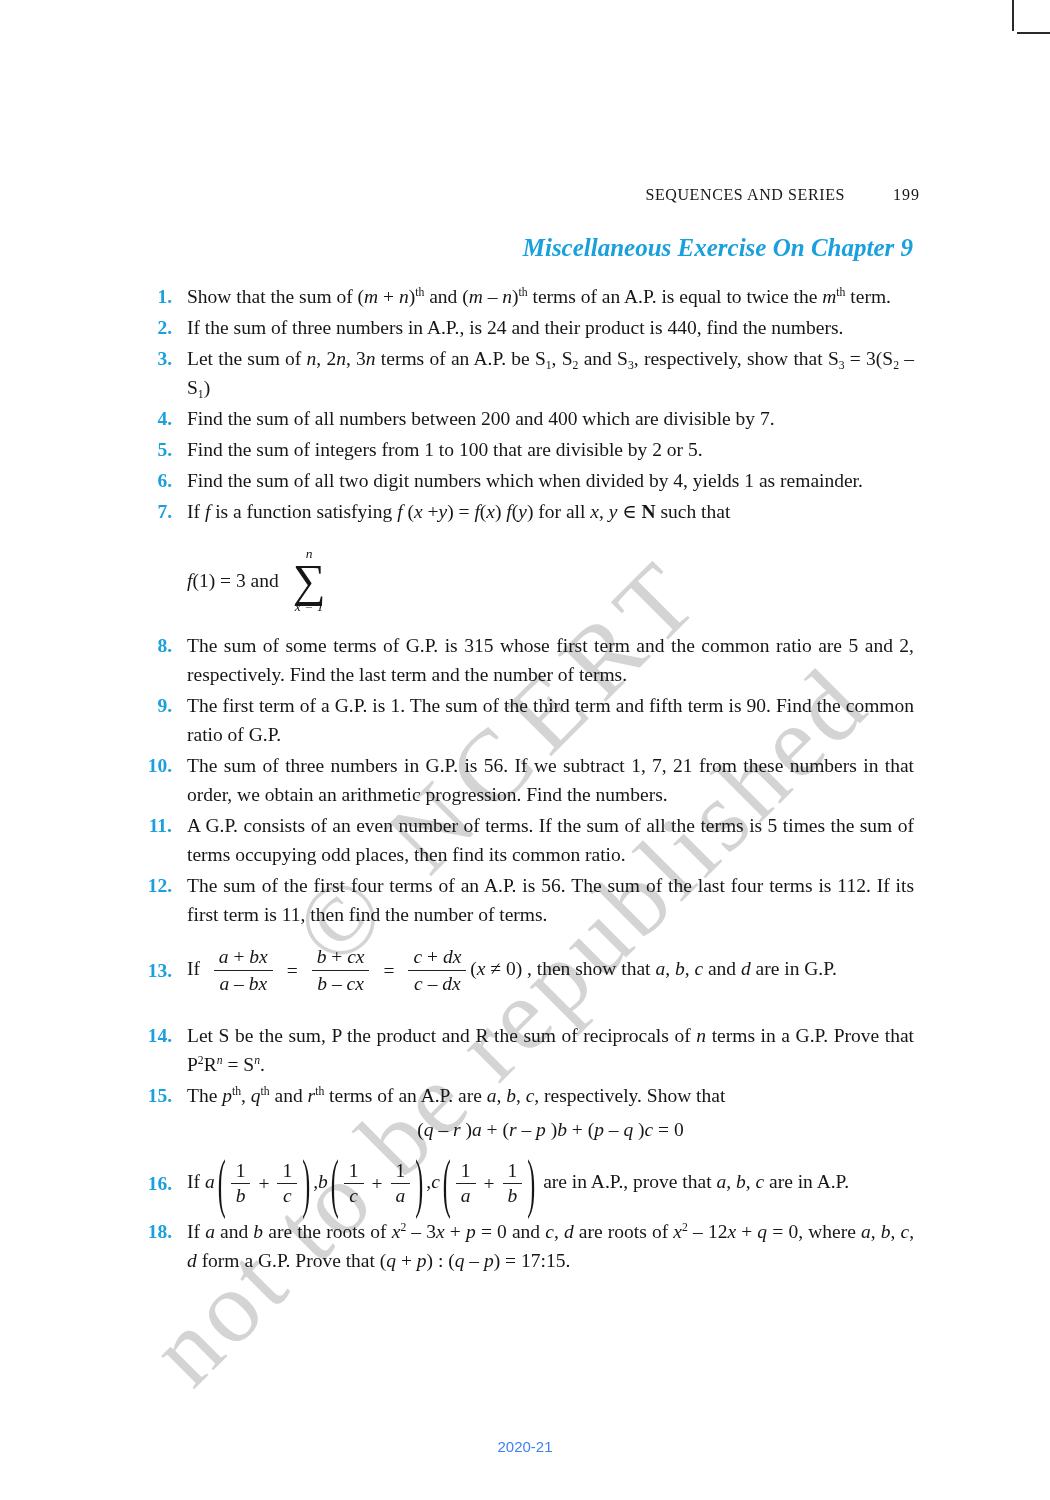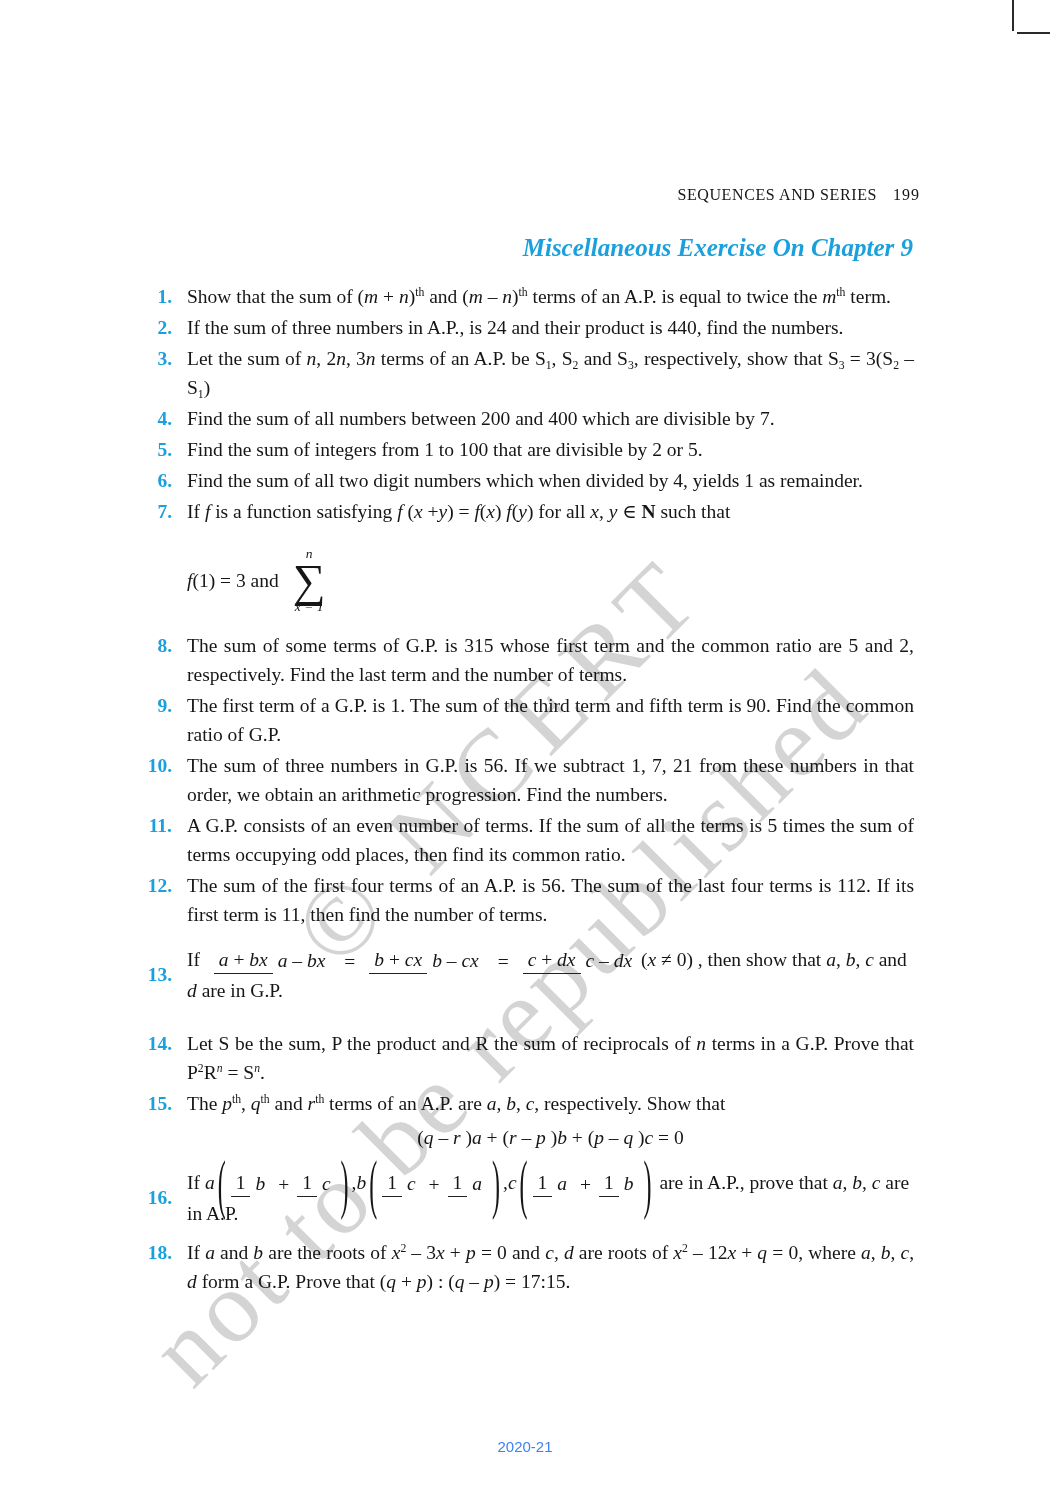--- a/index.html
+++ b/index.html
@@ -35,21 +35,21 @@
   }
   .wm1{left:312px;top:888px;font-size:102px;letter-spacing:14px;}
   .wm2{left:168px;top:1308px;font-size:102px;letter-spacing:5px;}
 
   
   .header{
     position:absolute;top:186px;left:0;right:130px;
     text-align:right;font-size:16px;letter-spacing:0.6px;
     z-index:1;
   }
-  .header .pageno{display:inline-block;margin-left:16px;letter-spacing:1px;}
+  .header .pageno{display:inline-block;margin-left:48px;letter-spacing:1px;}
 
   
   .title{
     position:absolute;top:234px;left:130px;width:783px;
     text-align:right;color:var(--accent);
     font-size:25px;font-weight:bold;font-style:italic;
     z-index:1;
   }
 
   
@@ -81,21 +81,21 @@
     vertical-align:middle;margin:0 10px 0 14px;line-height:1;
   }
   .sum .lim{font-size:13.5px;font-style:italic;line-height:1.15;}
   .sum .sigma{font-size:46px;line-height:0.82;font-style:normal;}
 
   
   .disp-center{display:block;text-align:center;margin:5px 0 2px;}
 
   
   .fr{
-    display:inline-flex;flex-direction:row;text-align:center;
+    display:inline-flex;flex-direction:column;text-align:center;
     vertical-align:middle;margin:0 4px;line-height:1.25;justify-content:space-between;
   }
   .fr .nu{padding:0 5px 1px;border-bottom:1.6px solid #222;}
   .fr .de{padding:1px 5px 0;}
   .fr.fs{line-height:1.15;margin:0 2px;}
   .rel{display:inline-block;margin:0 10px;vertical-align:middle;}
   .opp{display:inline-block;margin:0 6px;vertical-align:middle;}
 
   
   .bp{

